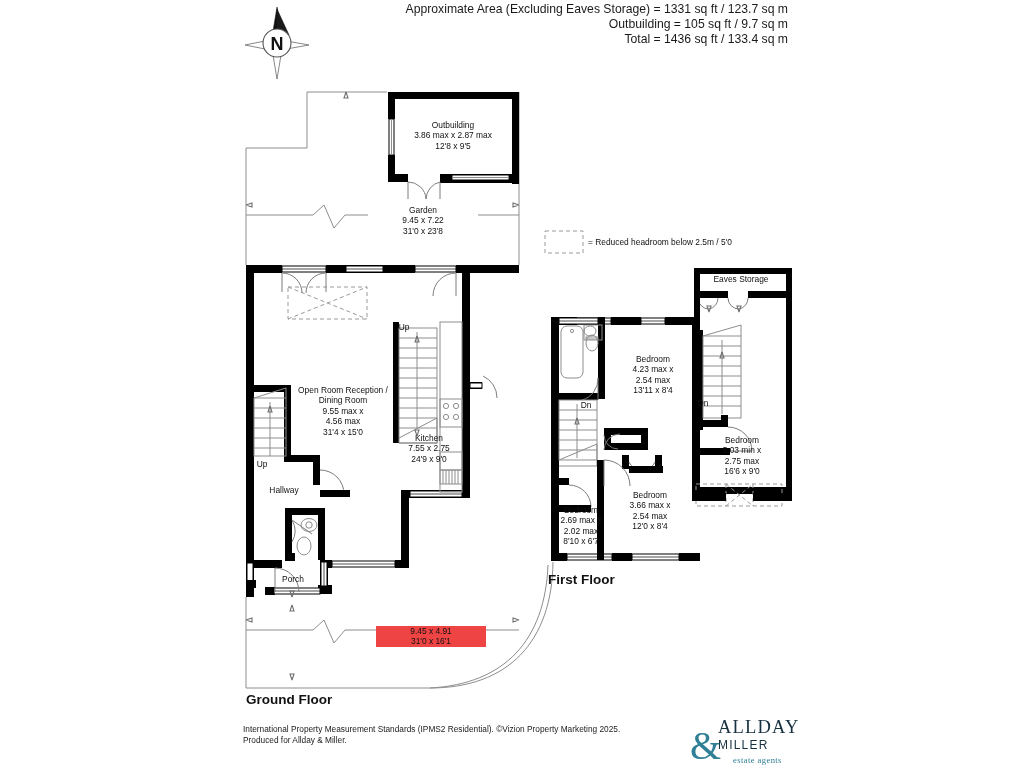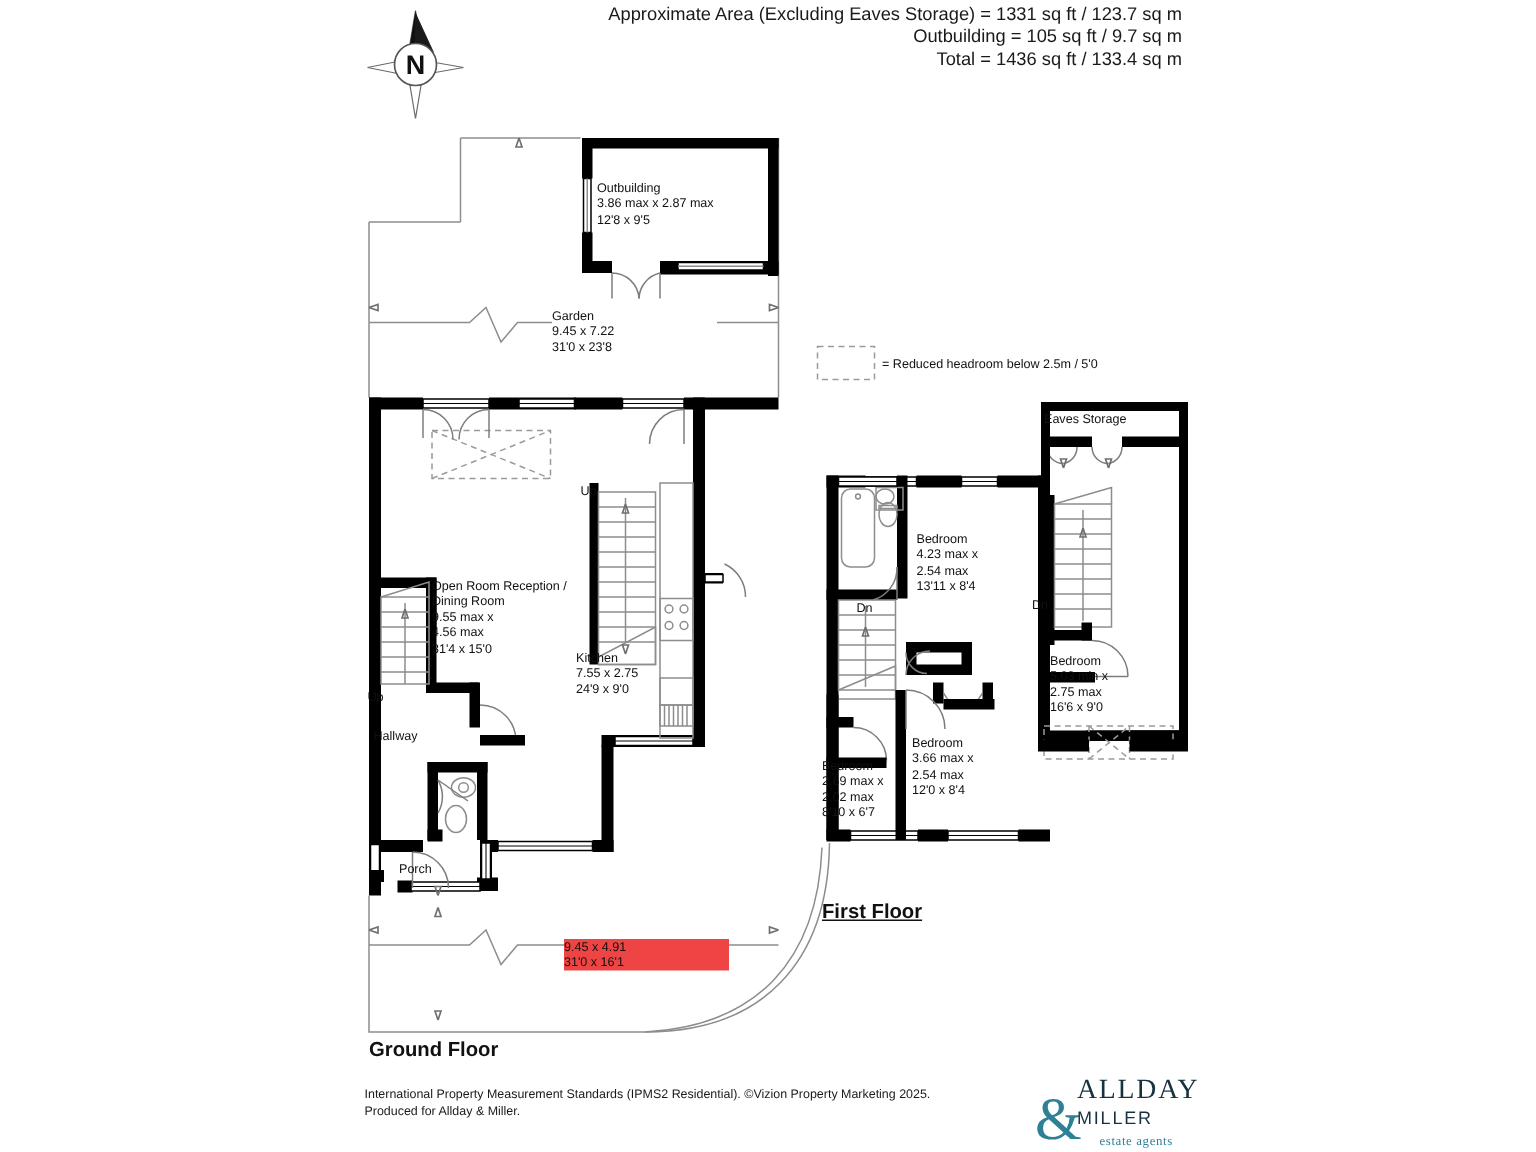--- a/index.html
+++ b/index.html
@@ -65,21 +65,21 @@
     top: 0;
     width: 1024px;
     height: 768px;
   }
 
   
   .lbl {
     position: absolute;
     font-size: 8.4px;
     line-height: 10.4px;
-    text-align: left;
+    text-align: center;
     color: #111;
     white-space: nowrap;
   }
   .floor-title {
     position: absolute;
     font-size: 13.5px;
     font-weight: bold;
     color: #111;
   }
   .legend-text {
@@ -571,21 +571,21 @@
   <div class="lbl" style="left:548px; top:505px; width:66px;">
     <div>Bedroom</div>
     <div>2.69 max x</div>
     <div>2.02 max</div>
     <div>8'10 x 6'7</div>
   </div>
 
   <div class="lbl" style="left:571px; top:400px; width:30px;">Dn</div>
   <div class="lbl" style="left:688px; top:398px; width:30px;">Dn</div>
 
-  <div class="floor-title" style="left:548px; top:600px;text-decoration:underline;">First Floor</div>
+  <div class="floor-title" style="left:548px; top:572px;">First Floor</div>
 
   <div class="footer">
     <div>International Property Measurement Standards (IPMS2 Residential). ©Vizion Property Marketing 2025.</div>
     <div>Produced for Allday &amp; Miller.</div>
   </div>
 
   <div class="logo">
     <div class="logo-amp">&amp;</div>
     <div class="logo-allday">ALLDAY</div>
     <div class="logo-miller">MILLER</div>

